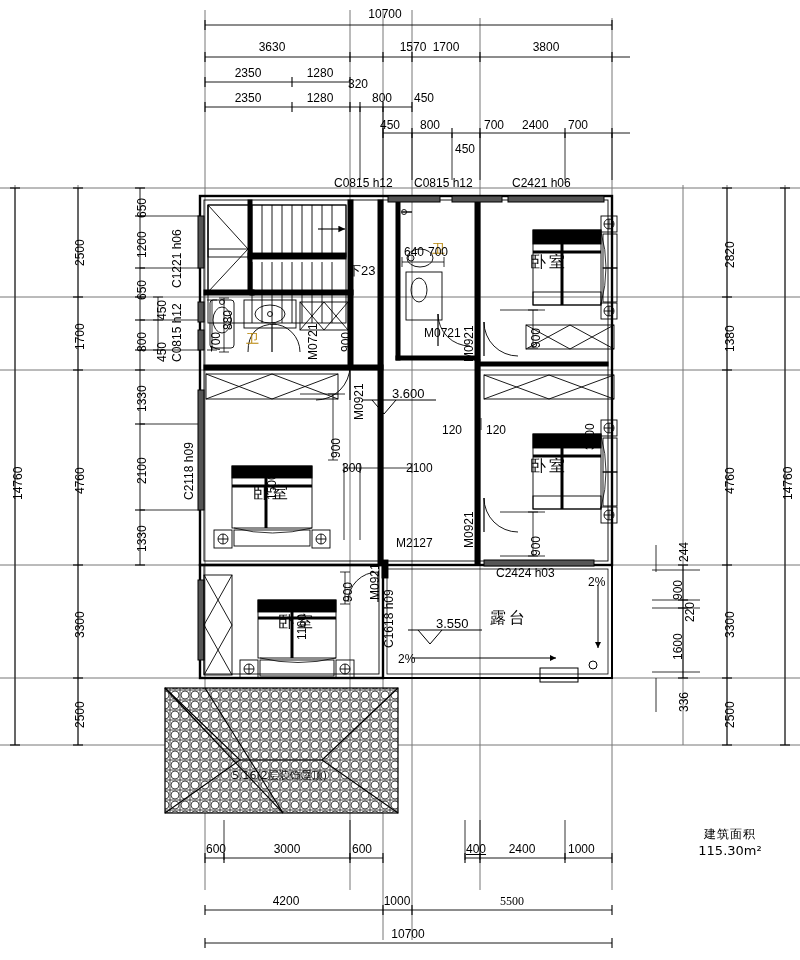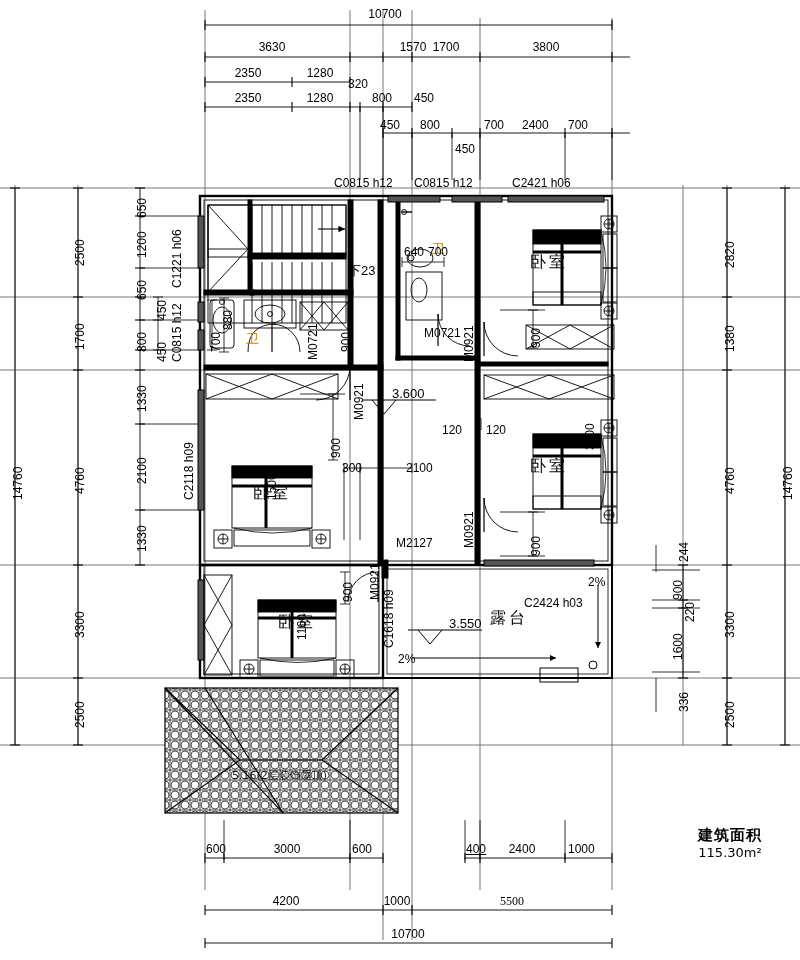--- a/index.html
+++ b/index.html
@@ -7,21 +7,21 @@
        font-family:"Liberation Sans","DejaVu Sans",sans-serif;color:#000;}
   #stage{position:relative;width:800px;height:960px;background:#fff;}
   .dimtxt{position:absolute;font-size:12px;line-height:12px;color:#000;white-space:nowrap;}
   .dimtxt.v{transform-origin:0 0;transform:rotate(-90deg);}
   .cntxt{position:absolute;font-family:"DejaVu Sans",sans-serif;font-size:13px;white-space:nowrap;color:#000;}
   .cnbig{font-size:16px;letter-spacing:3px;}
   .lbl{position:absolute;font-size:12px;white-space:nowrap;}
   .lbl.v{transform-origin:0 0;transform:rotate(-90deg);}
   svg{position:absolute;left:0;top:0;overflow:visible;}
   .areaTxt{position:absolute;text-align:center;font-family:"DejaVu Sans",sans-serif;}
-  .areaTxt .t1{font-size:15px;letter-spacing:1px;font-weight:bold;}
+  .areaTxt .t1{font-size:12px;letter-spacing:1px;}
   .areaTxt .t2{font-size:13px;}
 </style>
 </head>
 <body>
 
 <div id="stage">
 
   <svg width="800" height="960">
     <defs>
       <pattern id="tile" width="10" height="10" patternUnits="userSpaceOnUse">
@@ -582,40 +582,40 @@
   <div class="dimtxt" style="left:512px;top:895px;transform:translateX(-50%);font-family:Liberation Serif, serif;">5500</div>
   <div class="dimtxt" style="left:408px;top:928px;transform:translateX(-50%);">10700</div>
 
   <div class="lbl" style="left:334px;top:176px;">C0815 h12</div>
   <div class="lbl" style="left:414px;top:176px;">C0815 h12</div>
   <div class="lbl" style="left:512px;top:176px;">C2421 h06</div>
   <div class="lbl v" style="left:170px;top:288px;">C1221 h06</div>
   <div class="lbl v" style="left:170px;top:362px;">C0815 h12</div>
   <div class="lbl v" style="left:182px;top:500px;">C2118 h09</div>
   <div class="lbl v" style="left:382px;top:648px;">C1618 h09</div>
-  <div class="lbl" style="left:496px;top:596px;margin-left:28px;">C2424 h03</div>
+  <div class="lbl" style="left:496px;top:566px;">C2424 h03</div>
 
   <div class="lbl v" style="left:306px;top:360px;">M0721</div>
   <div class="lbl" style="left:424px;top:326px;">M0721</div>
   <div class="lbl v" style="left:462px;top:362px;">M0921</div>
   <div class="lbl v" style="left:352px;top:420px;">M0921</div>
   <div class="lbl v" style="left:462px;top:548px;">M0921</div>
   <div class="lbl v" style="left:368px;top:600px;">M0921</div>
   <div class="lbl" style="left:396px;top:536px;">M2127</div>
 
   <div class="cntxt cnbig" style="left:530px;top:252px;">卧室</div>
   <div class="cntxt cnbig" style="left:530px;top:456px;">卧室</div>
   <div class="cntxt cnbig" style="left:253px;top:483px;">卧室</div>
   <div class="cntxt cnbig" style="left:278px;top:612px;">卧室</div>
   <div class="cntxt" style="left:432px;top:240px;color:#b8860b;">卫</div>
   <div class="cntxt" style="left:246px;top:330px;color:#b8860b;">卫</div>
   <div class="cntxt cnbig" style="left:490px;top:608px;">露台</div>
 
   <div class="lbl" style="left:392px;top:386px;font-size:13px;">3.600</div>
-  <div class="lbl" style="left:436px;top:616px;font-size:13px;margin-left:13px;">3.550</div>
+  <div class="lbl" style="left:436px;top:616px;font-size:13px;">3.550</div>
   <div class="lbl" style="left:398px;top:652px;">2%</div>
   <div class="lbl" style="left:588px;top:575px;">2%</div>
   <div class="lbl" style="left:348px;top:262px;font-size:13px;">下23</div>
   <div class="cntxt" style="left:232px;top:768px;font-size:11px;opacity:.85;">5.16(2层装饰屋顶)</div>
 
   <div class="dimtxt v" style="left:530px;top:348px;">900</div>
   <div class="dimtxt v" style="left:530px;top:556px;">900</div>
   <div class="dimtxt v" style="left:330px;top:458px;">900</div>
   <div class="dimtxt v" style="left:342px;top:602px;">900</div>
   <div class="dimtxt v" style="left:340px;top:352px;">900</div>

